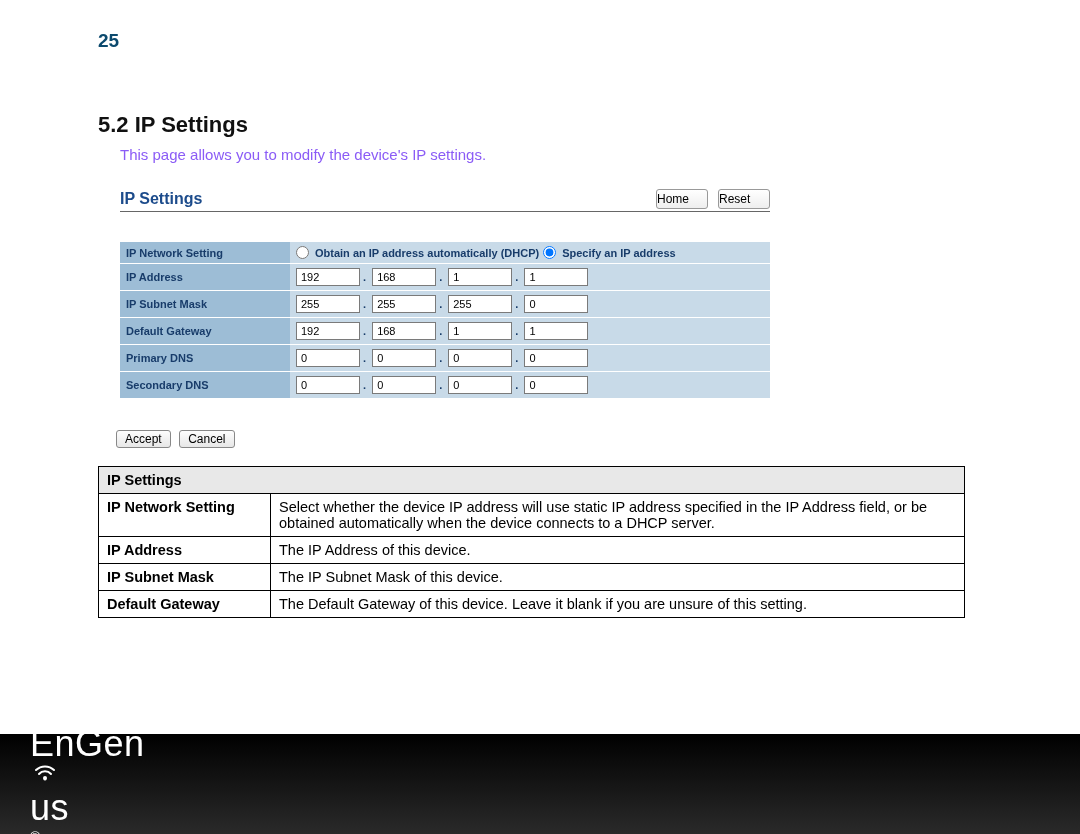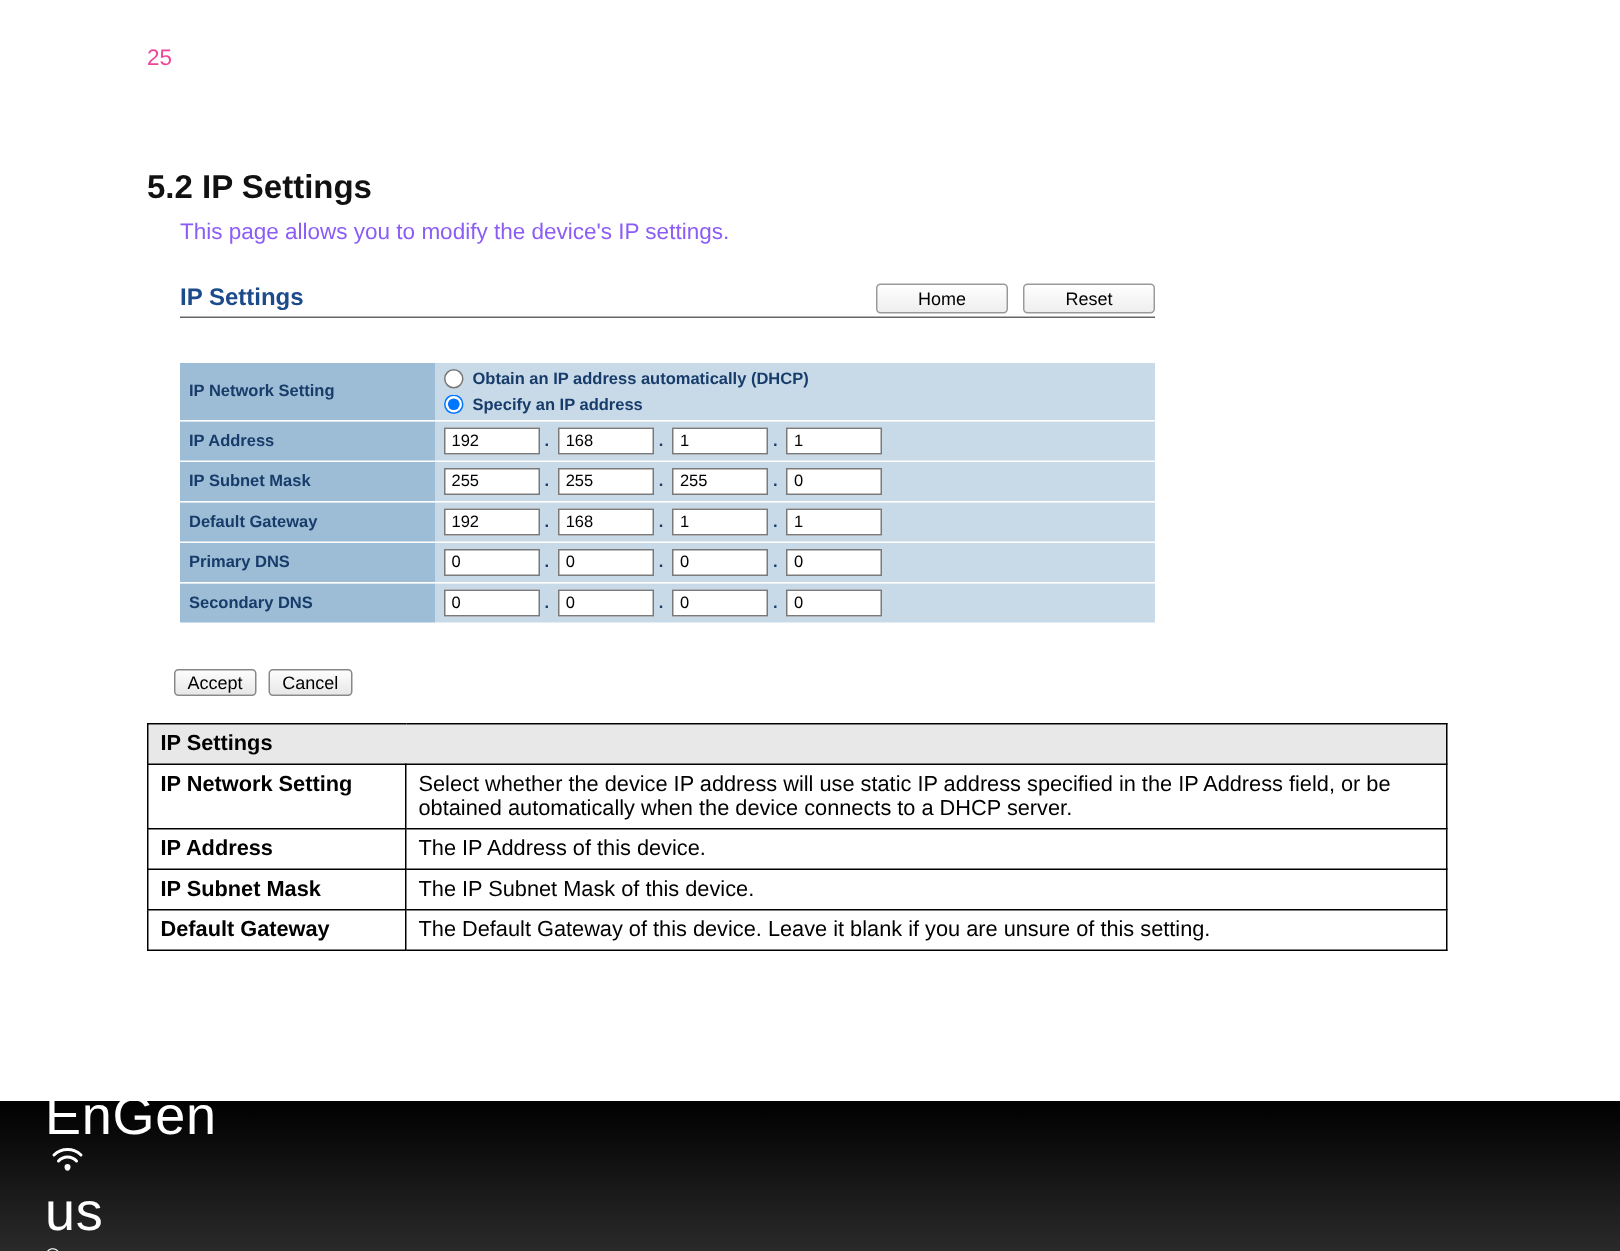--- a/index.html
+++ b/index.html
@@ -8,22 +8,23 @@
     background: #fff;
     width: 1080px;
     height: 834px;
     position: relative;
     overflow: hidden;
   }
   .page-number {
     position: absolute;
     top: 30px;
     left: 98px;
-    font-size: 15px;
-    color: #ec4899;
+    font-size: 19px;
+    color: #0c4a6e;
+    font-weight: bold;
   }
   .content {
     position: absolute;
     top: 112px;
     left: 98px;
     width: 875px;
   }
   .heading {
     font-size: 22px;
     font-weight: bold;
@@ -50,24 +51,23 @@
     padding-bottom: 2px;
     margin-bottom: 30px;
   }
   .panel-title {
     color: #1c4b8b;
     font-weight: bold;
     font-size: 16px;
   }
   .panel-buttons { display: flex; gap: 10px; }
   .nav-button {
-    width: 88px;
+    width: 52px;
     height: 20px;
     font-size: 12px;
-    text-align: center;
     line-height: 18px;
     background: linear-gradient(#fff,#eee);
     border: 1px solid #999;
     border-radius: 3px;
     cursor: pointer;
   }
   .subhead {
     font-size: 11px;
     font-weight: bold;
     color: #333;
@@ -86,21 +86,21 @@
   .form-table td.label {
     background: #9dbdd6;
     color: #183c6a;
     font-weight: bold;
     width: 170px;
   }
   .form-table td.field {
     background: #c8dae8;
     color: #183c6a;
   }
-  .radio-row { display: flex; flex-direction: column; gap: 4px; }
+  .radio-row { display: flex; flex-direction: row; gap: 4px; }
   .radio-item { display: flex; align-items: center; gap: 6px; font-weight: bold; }
   .radio-item input { margin: 0; }
   .octet {
     width: 64px;
     height: 18px;
     font-size: 11px;
     padding: 1px 4px;
     border: 1px solid #7a7a7a;
     background: #fff;
   }

